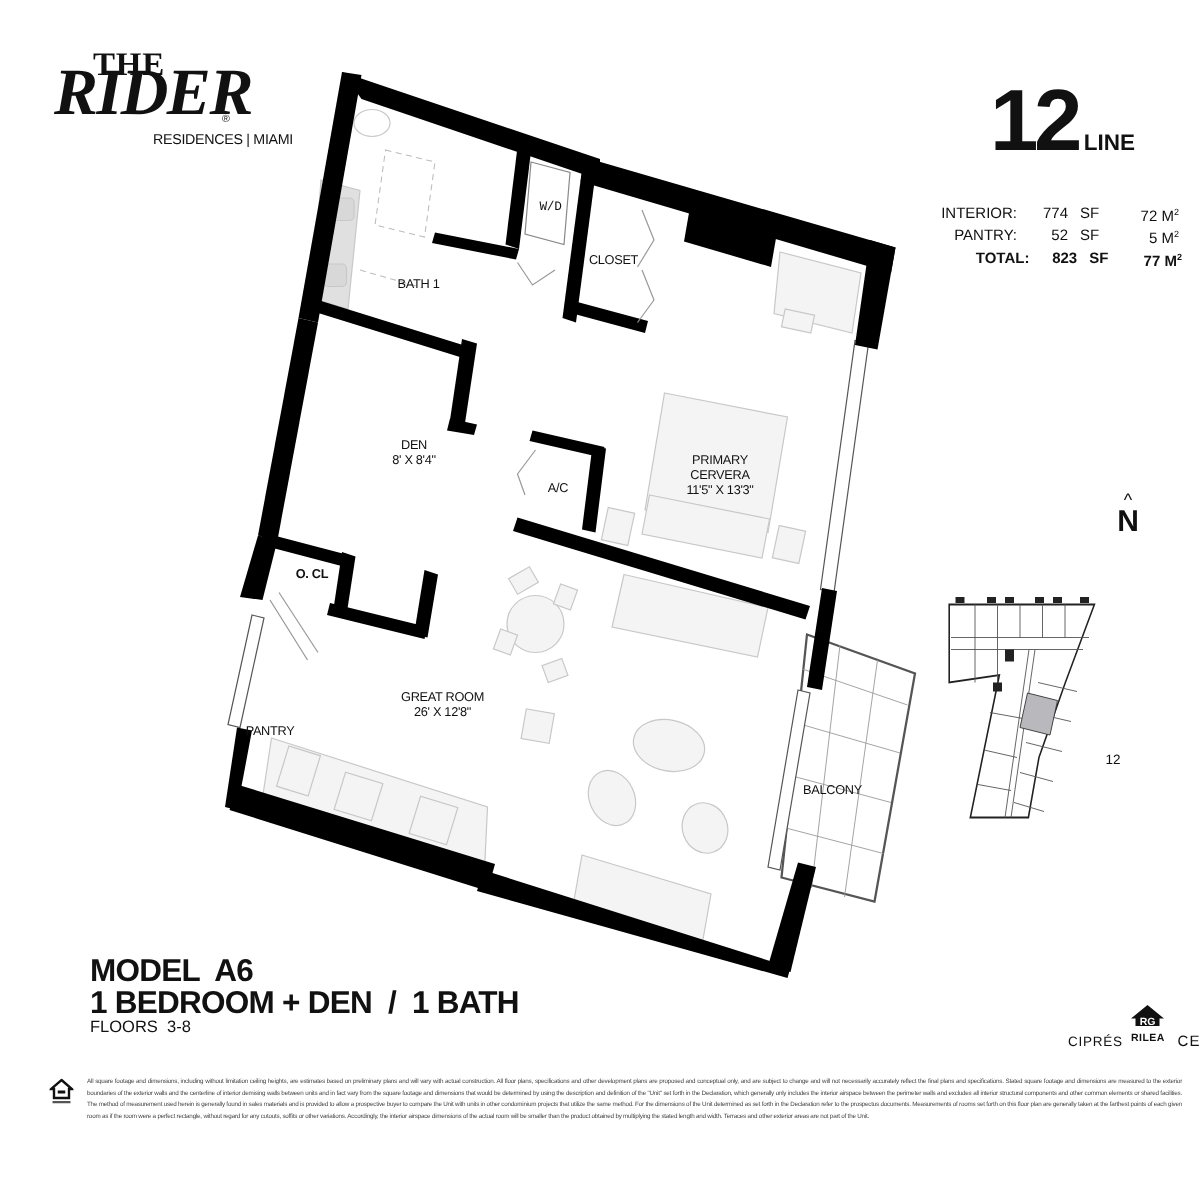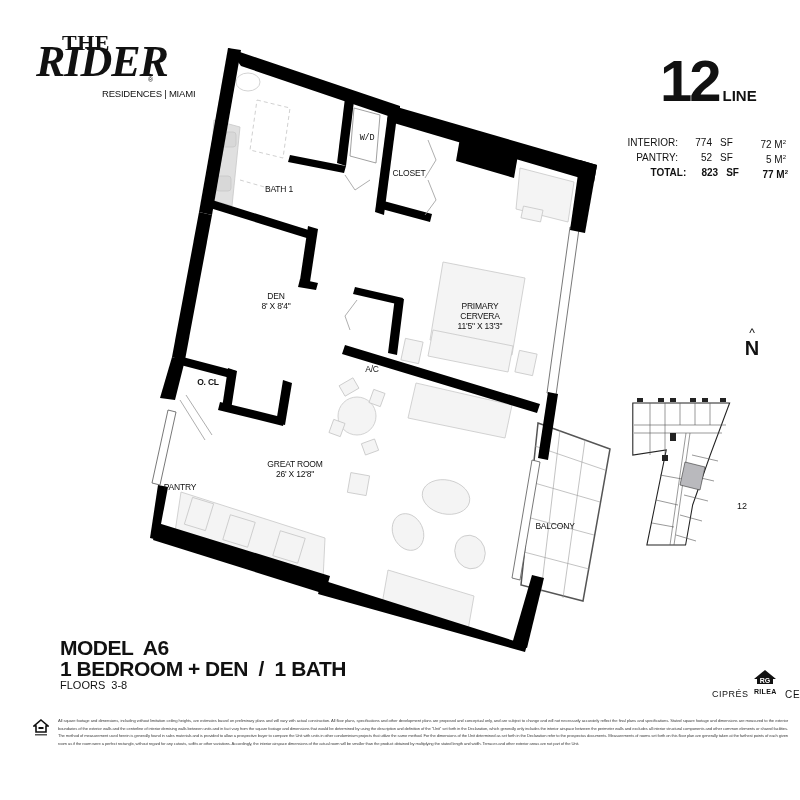--- a/index.html
+++ b/index.html
@@ -244,21 +244,21 @@
   </g>
 </svg>
 
 <div class="room-label" style="left:279px; top:184px;">BATH 1</div>
 <div class="room-label" style="left:367px; top:133px;font-family:Liberation Mono, monospace;">W/D</div>
 <div class="room-label" style="left:409px; top:168px;">CLOSET</div>
 <div class="room-label" style="left:244px; top:291px;margin-left:32px;">
   <div>DEN</div>
   <div>8' X 8'4"</div>
 </div>
-<div class="room-label" style="left:372px; top:320px;margin-top:44px;">A/C</div>
+<div class="room-label" style="left:372px; top:320px;">A/C</div>
 <div class="room-label" style="left:480px; top:301px;">
   <div>PRIMARY</div>
   <div>CERVERA</div>
   <div>11'5" X 13'3"</div>
 </div>
 <div class="room-label" style="left:208px; top:377px;font-weight:bold;">O. CL</div>
 <div class="room-label" style="left:295px; top:459px;">
   <div>GREAT ROOM</div>
   <div>26' X 12'8"</div>
 </div>

